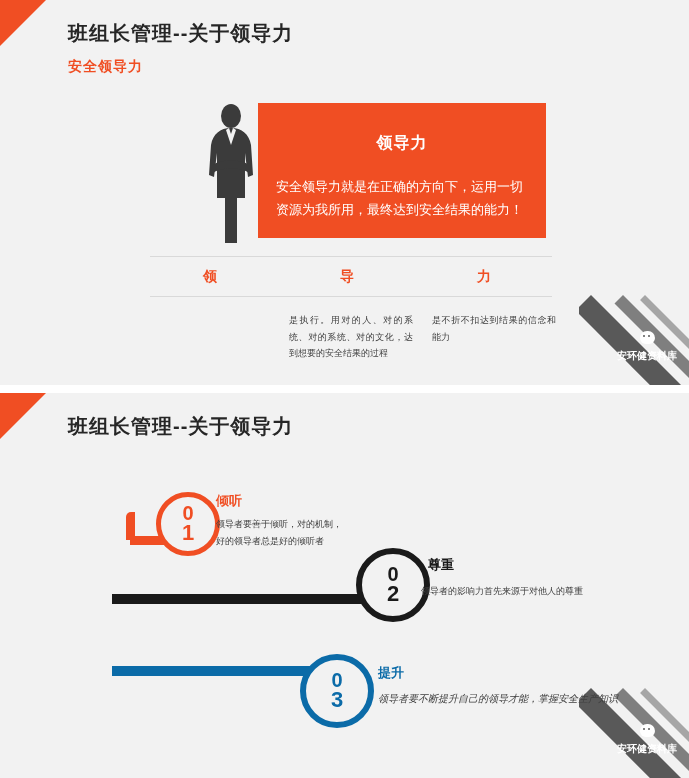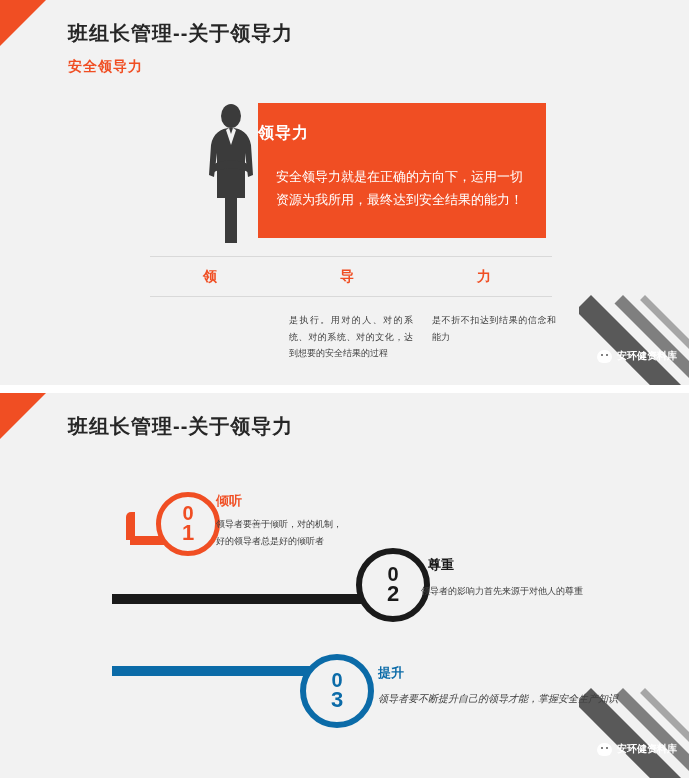--- a/index.html
+++ b/index.html
@@ -87,23 +87,24 @@
   .leader-box {
     position: absolute;
     left: 258px;
     top: 103px;
     width: 288px;
     height: 135px;
     background: #f04e23;
     color: #ffffff;
   }
   .leader-box .lb-title {
+    text-align: center;
     font-size: 16px;
     font-weight: bold;
-    margin-top: 20px;
+    margin-top: 30px;
     letter-spacing: 1px;
   }
   .leader-box .lb-body {
     margin: 22px 18px 0 18px;
     font-size: 13px;
     line-height: 1.75;
     color: #ffffff;
   }
 
   .divider {
@@ -152,20 +153,21 @@
     position: absolute;
     right: 12px;
     bottom: 22px;
     display: flex;
     align-items: center;
     gap: 5px;
     color: #ffffff;
     font-size: 10px;
     font-weight: bold;
     z-index: 5;
+    flex-direction: column;
   }
   .wechat-badge {
     width: 15px;
     height: 13px;
     border-radius: 7px 7px 6px 6px;
     background: #ffffff;
     position: relative;
   }
   .wechat-badge::before,
   .wechat-badge::after {

